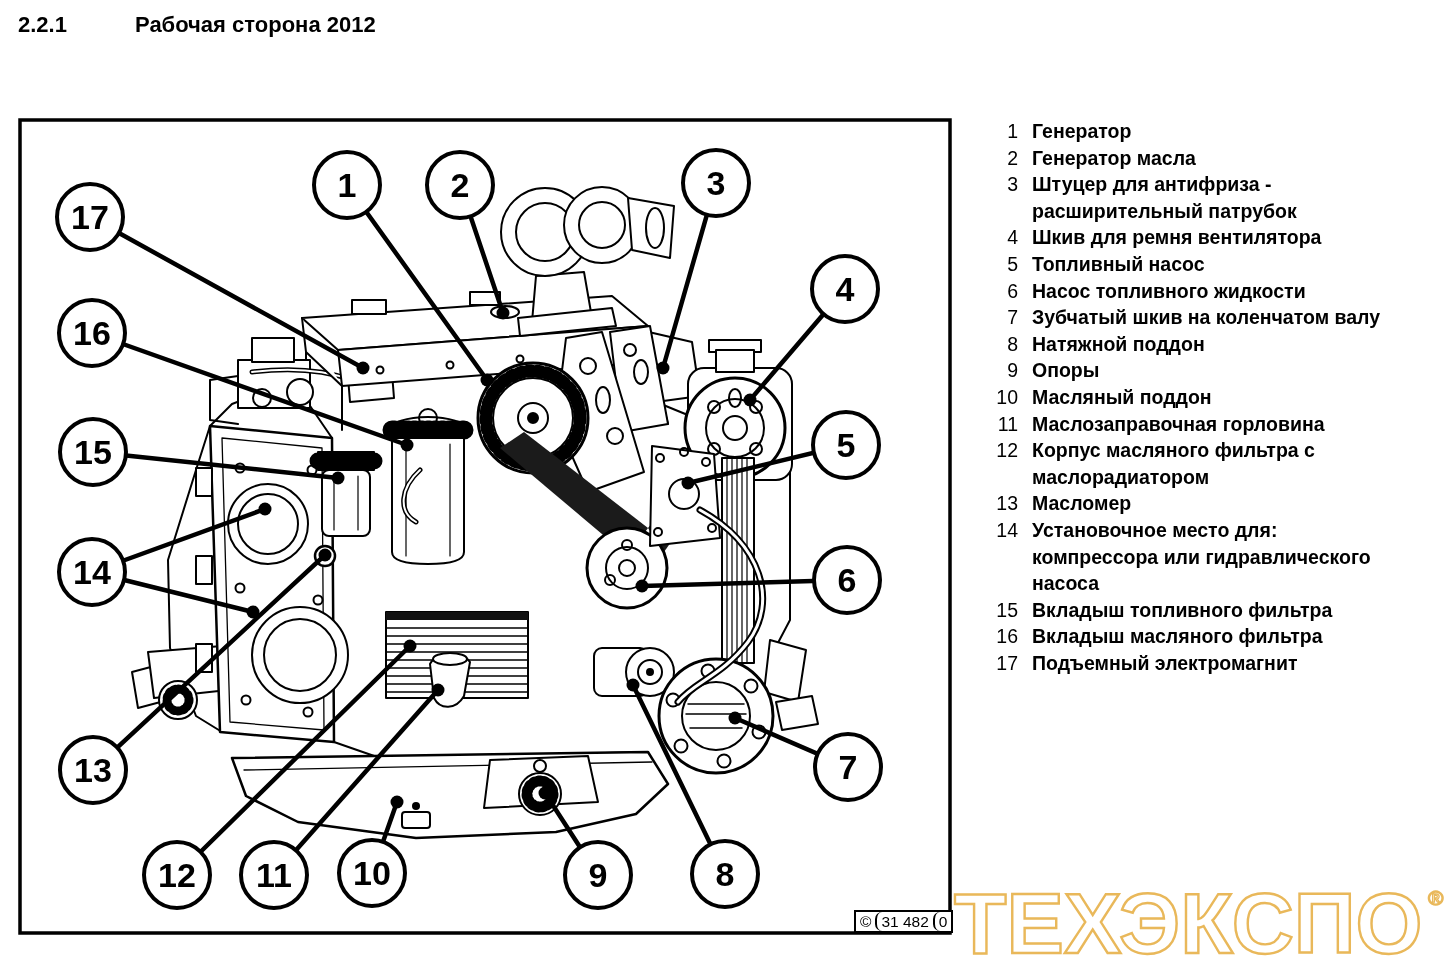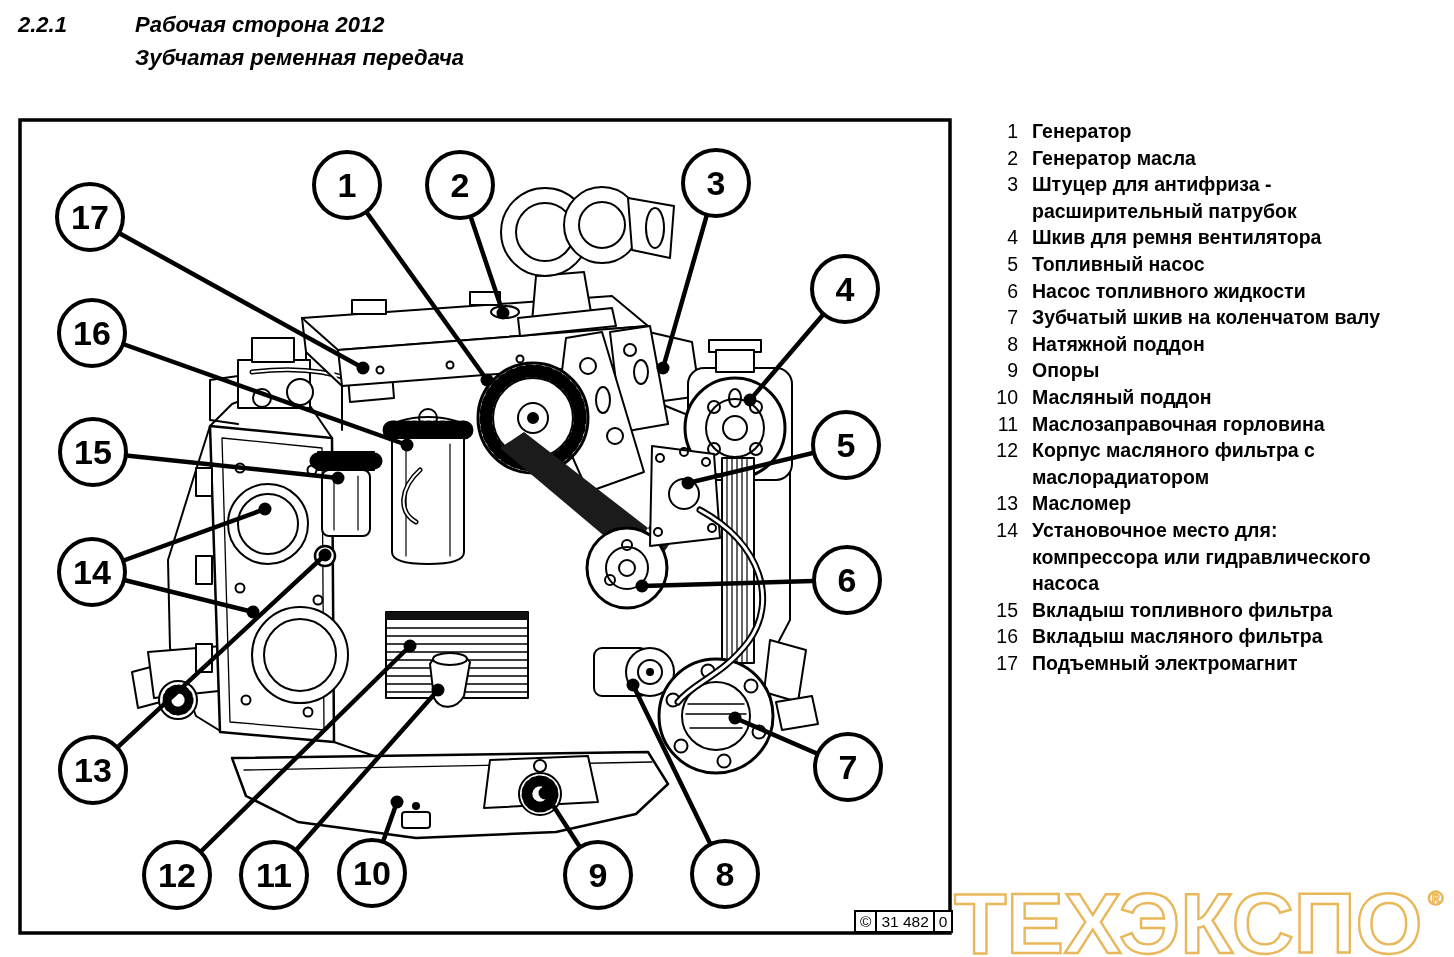--- a/index.html
+++ b/index.html
@@ -1,42 +1,41 @@
 <!DOCTYPE html>
 <html><head>
 <meta charset="utf-8">
 <style>
   html,body{margin:0;padding:0;background:#fff;}
   .page{position:relative;width:1454px;height:957px;background:#fff;overflow:hidden;
         font-family:"Liberation Sans",sans-serif;color:#000;}
   .title{position:absolute;left:18px;top:8px;display:flex;font-weight:bold;
-         font-size:22px;line-height:33px;font-style:italic;}
+         font-size:22px;line-height:33px;}
   .title .sec-num{width:117px;flex:none;}
   .figure-svg{position:absolute;left:0;top:0;}
   .legend{position:absolute;left:992px;top:118px;width:452px;font-size:19.5px;line-height:26.6px;}
   .legend-row{display:flex;}
   .legend-num{width:26px;flex:none;text-align:right;margin-right:14px;}
   .legend-text{flex:1;font-weight:bold;}
   .plate{position:absolute;left:854px;top:910px;display:flex;height:23px;
          border:2.5px solid #000;background:#fff;box-sizing:border-box;z-index:3;
          font-size:15.5px;align-items:center;}
   .plate-cell{padding:0 4px;height:100%;display:flex;align-items:center;box-sizing:border-box;}
-  .plate-cell + .plate-cell{border-left:2.5px solid #000;}
+  .plate-cell + .plate-cell{border-left:2.5px solid #000;border-radius:7px;}
   .watermark{position:absolute;left:950px;top:885px;z-index:5;pointer-events:none;}
 </style>
 </head>
 <body>
 
 <div class="page">
 
   <div class="title">
     <div class="sec-num">2.2.1</div>
     <div>
       <div>Рабочая сторона 2012</div>
-      <div>Зубчатая ременная передача</div>
     </div>
   </div>
 
   <svg class="figure-svg" width="1454" height="957" viewBox="0 0 1454 957">
     <rect x="20" y="120" width="930" height="813" fill="#fff" stroke="#000" stroke-width="3.5"></rect>
 
     <g fill="none" stroke="#000" stroke-width="2" stroke-linejoin="round" stroke-linecap="round">
 
       <path d="M306,352 L306,400 L332,438 M656,402 L700,420 L742,452 M334,742 L380,758 L648,752
                M342,386 L342,430 M210,426 L232,404 L258,394 M168,560 L170,648 L196,716 L222,732

